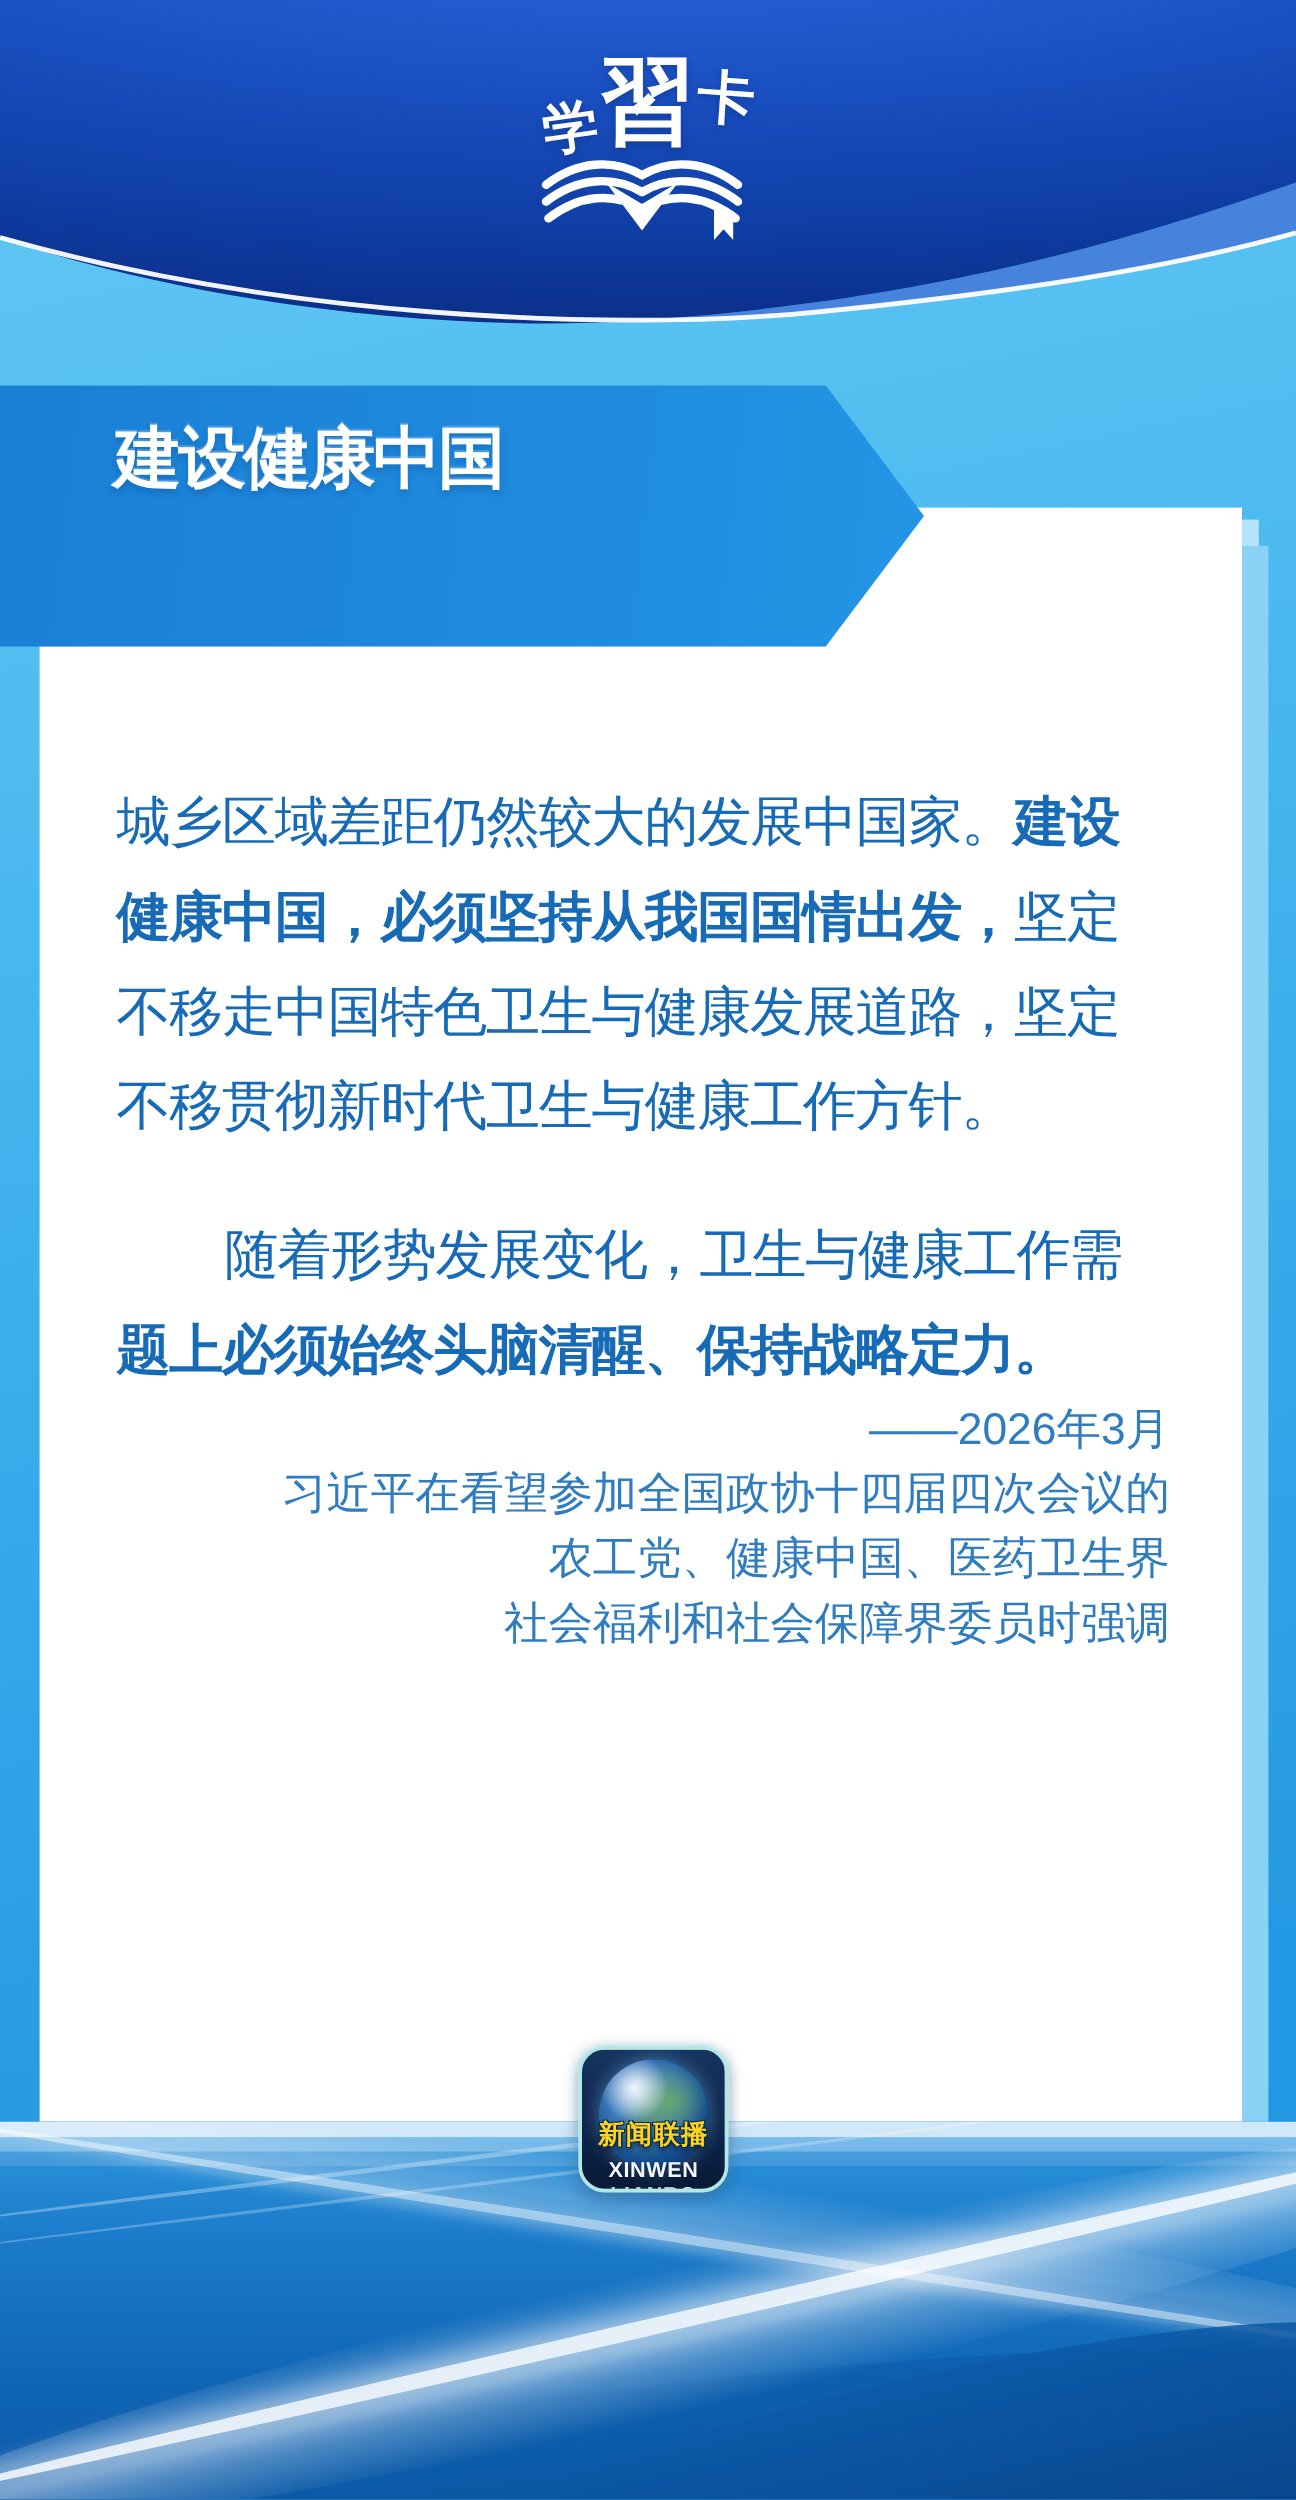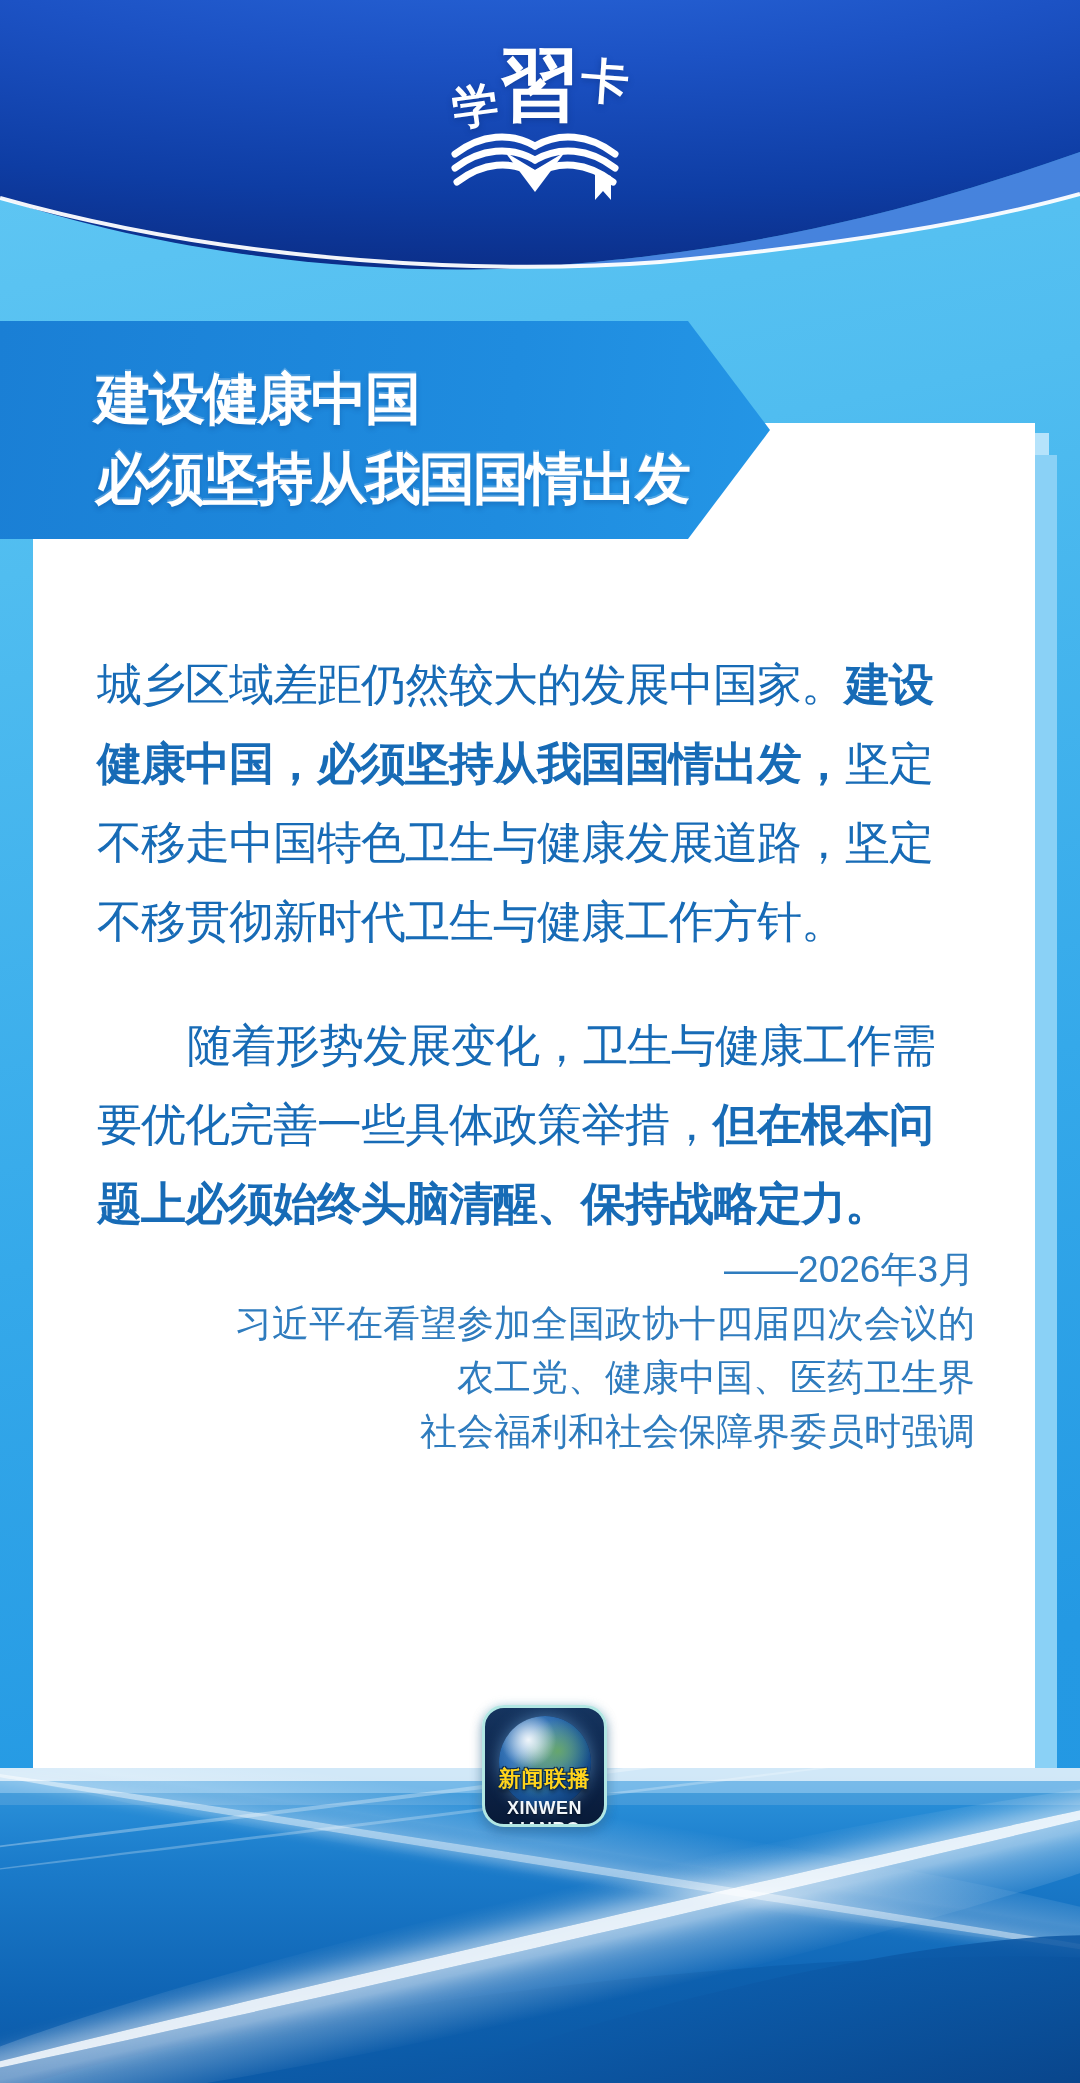--- a/index.html
+++ b/index.html
@@ -18,21 +18,21 @@
   .logo-chars .c2{font-size:80px;font-weight:800;display:inline-block;margin:0 2px;}
   .logo-chars .c3{font-size:48px;font-weight:700;display:inline-block;transform:translateY(-14px) rotate(4deg);}
   .logo-book{display:block;margin:-16px auto 0;}
   
   .banner{
     position:absolute;left:0;top:321px;width:772px;height:268px;z-index:5;
     background:linear-gradient(97deg,#1a7fd5 0%,#1f8CDf 65%,#2496e6 100%);
     -webkit-clip-path:polygon(0 0,688px 0,770px 109px,688px 218px,0 218px);
     clip-path:polygon(0 0,688px 0,770px 109px,688px 218px,0 218px);
     color:#fff;font-weight:800;font-size:56px;letter-spacing:-2px;line-height:80px;
-    padding-top:38px;box-sizing:border-box;
+    padding-top:21px;box-sizing:border-box;
     text-shadow:0 -2px 0 rgba(255,255,255,.22),0 3px 5px rgba(10,60,130,.30);
   }
   .banner div{padding-left:95px;white-space:nowrap;}
   
   .card-shadow{position:absolute;z-index:1;}
   .card-shadow.s1{left:47px;top:433px;width:1002px;height:1345px;background:#b5e3fb;}
   .card-shadow.s2{left:55px;top:455px;width:1002px;height:1345px;background:#8ad1f6;}
   .card{
     position:absolute;left:33px;top:423px;width:1002px;height:1345px;background:#ffffff;z-index:2;
     box-sizing:border-box;padding:222px 56px 0 64px;
@@ -129,35 +129,33 @@
   <div class="card">
     <div id="quoteBody">
         <div class="para">
           <div class="qline"><span>城乡区域差距仍然较大的发展中国家。</span><span class="bold">建设</span></div>
           <div class="qline"><span class="bold">健康中国，必须坚持从我国国情出发，</span><span>坚定</span></div>
           <div class="qline"><span>不移走中国特色卫生与健康发展道路，坚定</span></div>
           <div class="qline"><span>不移贯彻新时代卫生与健康工作方针。</span></div>
         </div>
         <div class="para">
           <div class="qline ind"><span>随着形势发展变化，卫生与健康工作需</span></div>
-          <div class="qline"><span>要优化完善一些具体政策举措，</span><span class="bold">但在根本问</span></div>
           <div class="qline"><span class="bold">题上必须始终头脑清醒、保持战略定力。</span></div>
         </div>
       </div>
     <div class="attribution" id="quoteAttr">
         <div class="attr-line">——2026年3月</div>
         <div class="attr-line">习近平在看望参加全国政协十四届四次会议的</div>
         <div class="attr-line">农工党、健康中国、医药卫生界</div>
         <div class="attr-line">社会福利和社会保障界委员时强调</div>
       </div>
   </div>
 
   <div class="banner">
     <div>建设健康中国</div>
-    <div>必须坚持从我国国情出发</div>
   </div>
 
   <div class="footer">
     <div class="band b1"></div>
     <div class="band b2"></div>
     <div class="band b3"></div>
     <div class="beam b5"></div>
     <div class="beam b6"></div>
     <div class="beam b3"></div>
     <div class="beam b4"></div>

